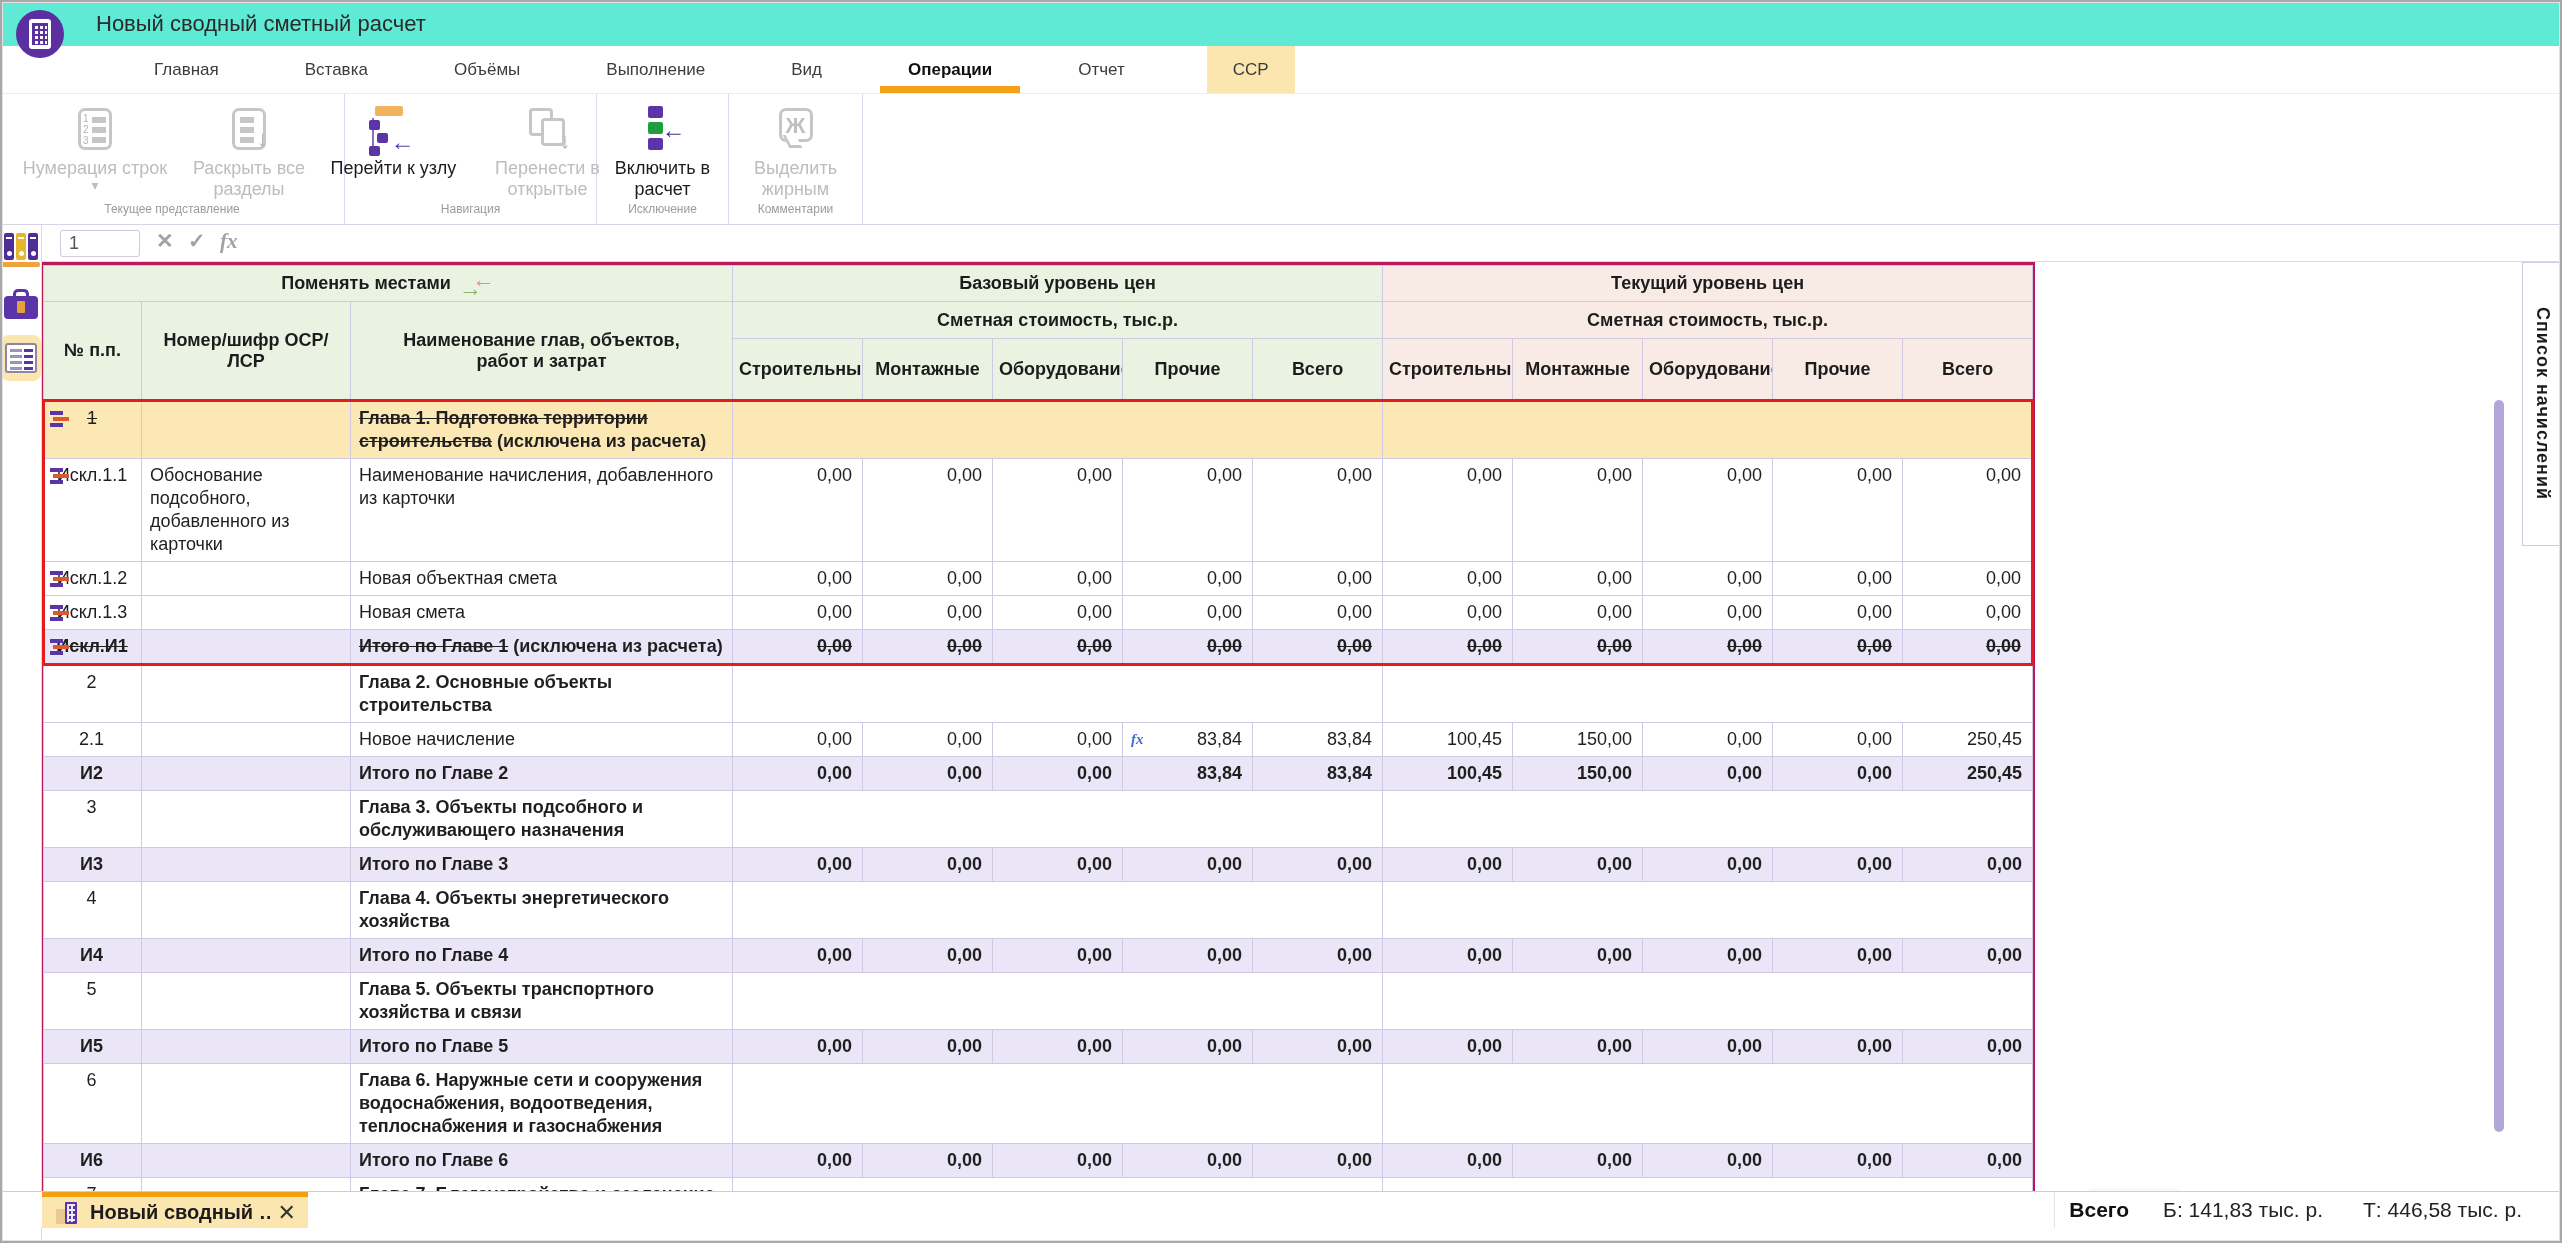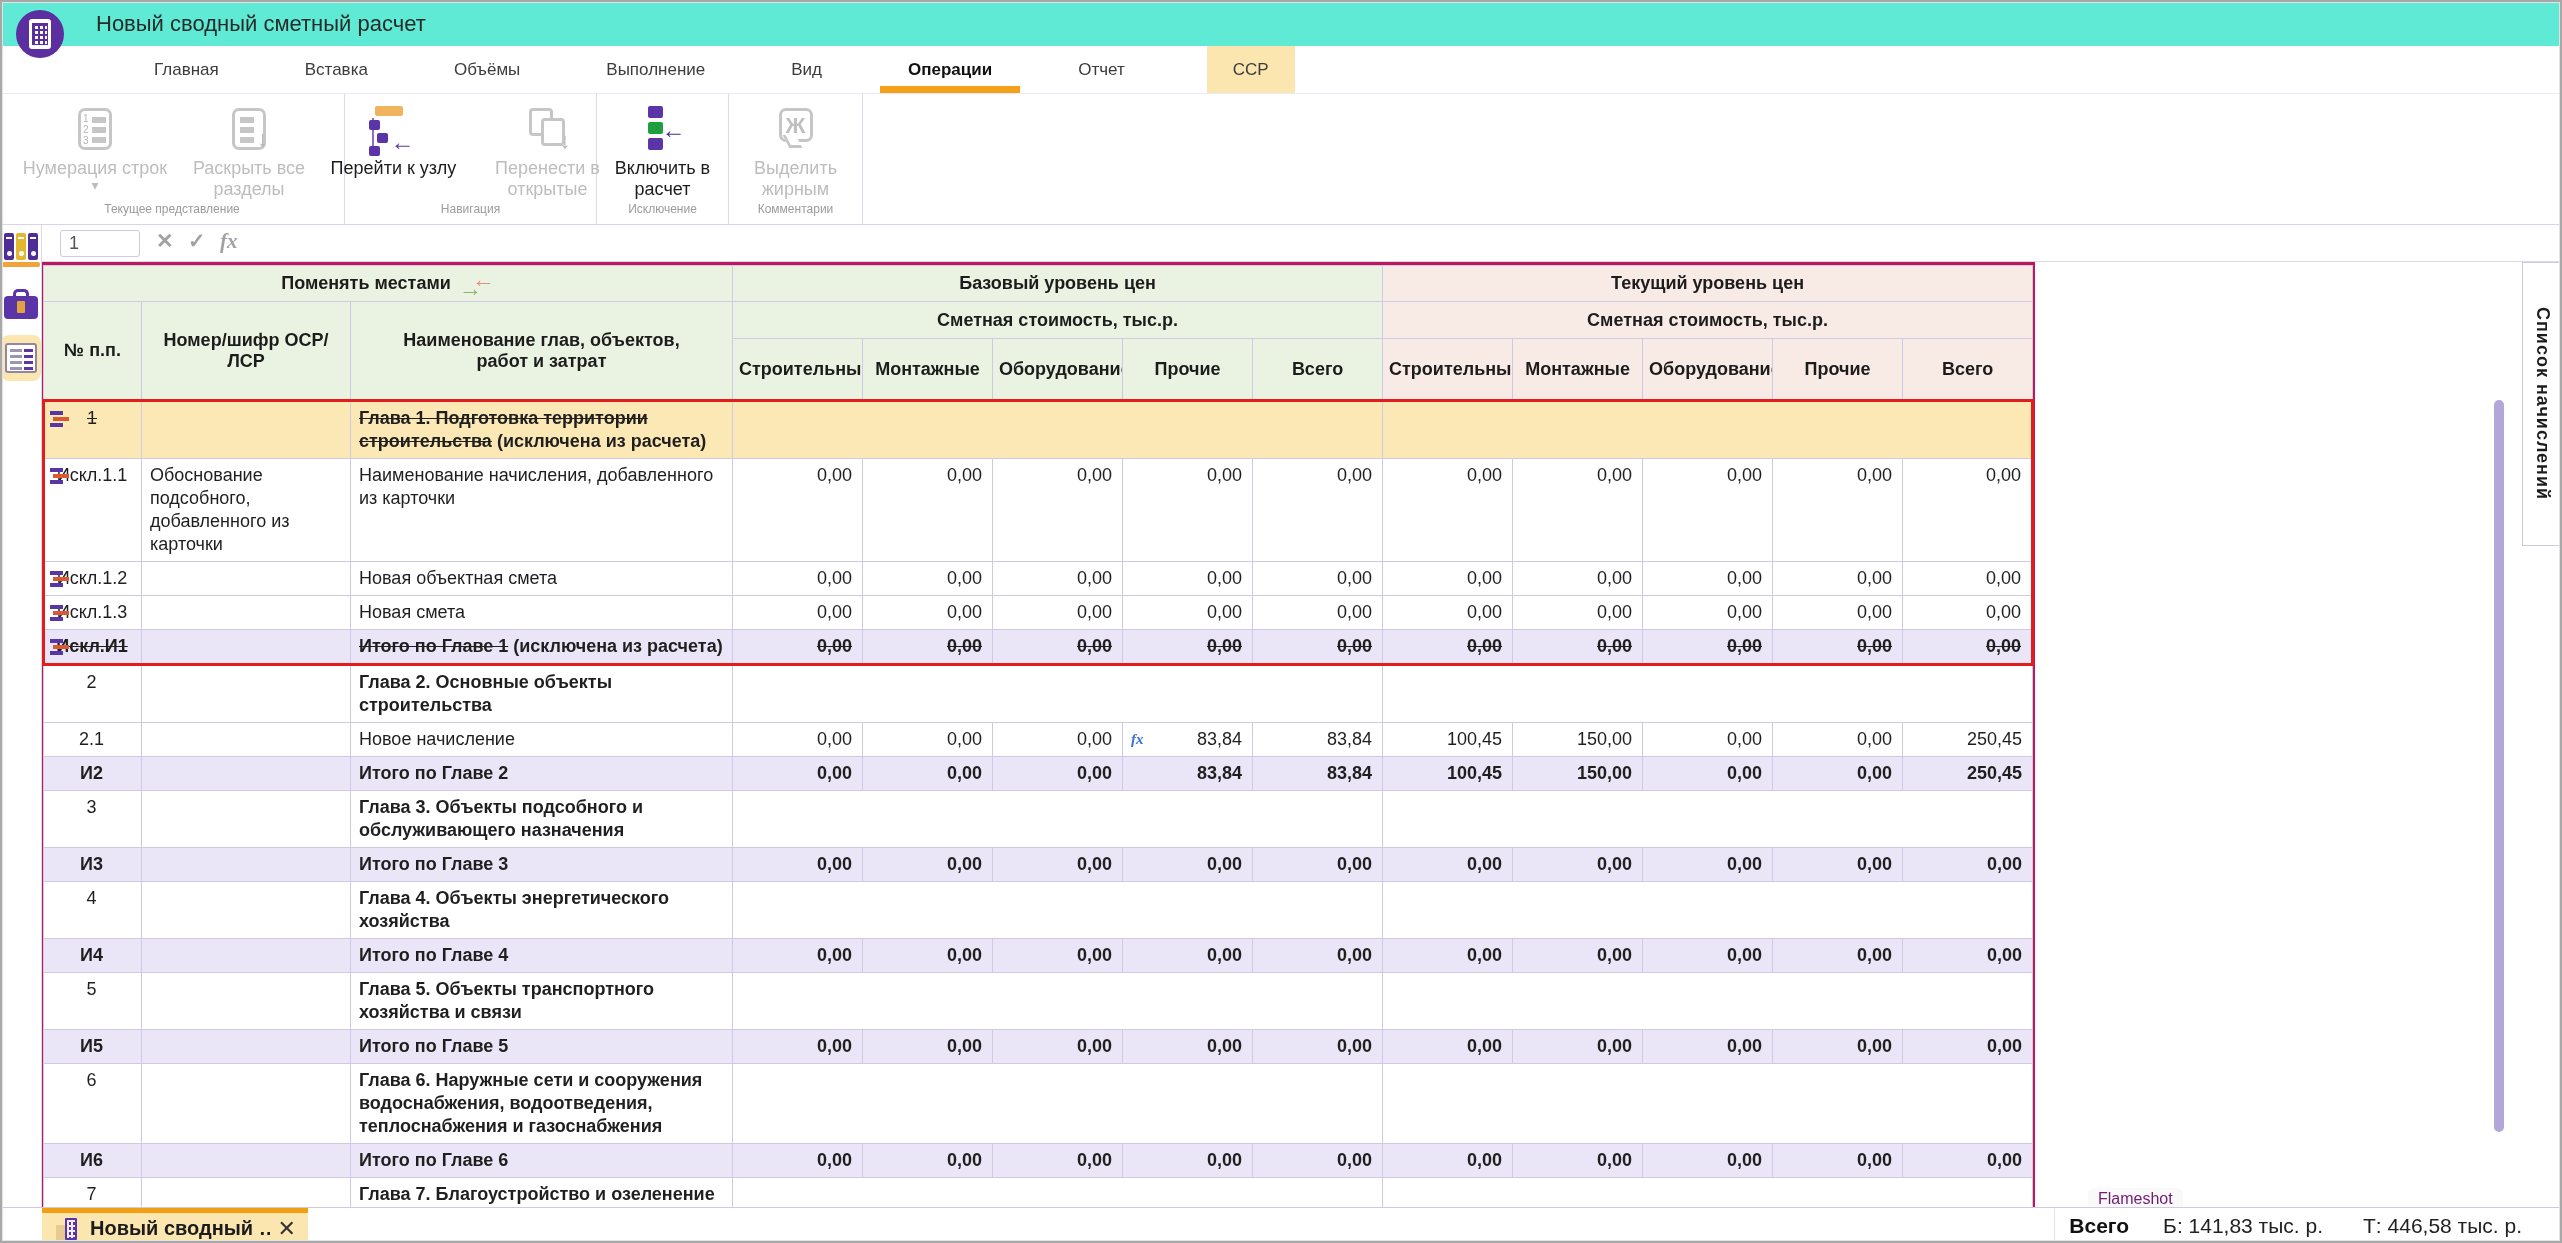--- a/index.html
+++ b/index.html
@@ -123,21 +123,21 @@
   tr.rb td:last-child { border-right:3px solid #e11d1d; }
   tr.rb-top td { border-top:3px solid #e11d1d; }
   tr.rb-bot td { border-bottom:3px solid #e11d1d; }
 
   
   .vscroll { position:absolute; left:2494px; top:400px; width:10px; height:732px; background:#b3a7d9; border-radius:5px; }
   .side-tab { position:absolute; left:2522px; top:262px; width:39px; height:284px; background:#fff; border:1px solid #cfc9e4; border-right:none; display:flex; align-items:center; justify-content:center; }
   .side-tab span { writing-mode:vertical-rl; font-size:18px; font-weight:600; color:#1c1c1c; letter-spacing:1px; }
 
   
-  .footer { position:absolute; left:0; bottom:0; width:100%; height:36px; background:#fff; border-top:1px solid #cfc9e4; z-index:20; }
+  .footer { position:absolute; left:0; bottom:16px; width:100%; height:36px; background:#fff; border-top:1px solid #cfc9e4; z-index:20; }
   .doc-tab { position:absolute; left:42px; top:0; width:266px; height:36px; background:#fbe6b0; border-top:5px solid #f2a012; display:flex; align-items:center; padding:0 12px 0 14px; cursor:pointer; }
   .doc-tab .bicon { position:relative; width:24px; height:22px; margin-right:10px; }
   .doc-tab .bicon .b1 { position:absolute; left:9px; top:0; width:12px; height:22px; background:#5b35a8; border-radius:1px;
       box-shadow: inset 0 0 0 0 #fff; }
   .doc-tab .bicon .b1::after { content:""; position:absolute; left:2px; top:2px; width:8px; height:18px;
       background: linear-gradient(#fff 2px, transparent 2px) 0 0/3.5px 5px, linear-gradient(90deg,#fff 2px, transparent 2px) 0 0/4px 5px; opacity:.9; }
   .doc-tab .bicon .b2 { position:absolute; left:0; top:7px; width:9px; height:15px; background:#e8c98f; border-radius:1px; }
   .doc-tab .tlabel { font-size:20px; font-weight:600; color:#1c1c1c; flex:1; white-space:nowrap; overflow:hidden; }
   .doc-tab .close { font-size:22px; color:#333; margin-left:8px; }
   .status { position:absolute; right:0; top:0; height:36px; display:flex; align-items:center; }

